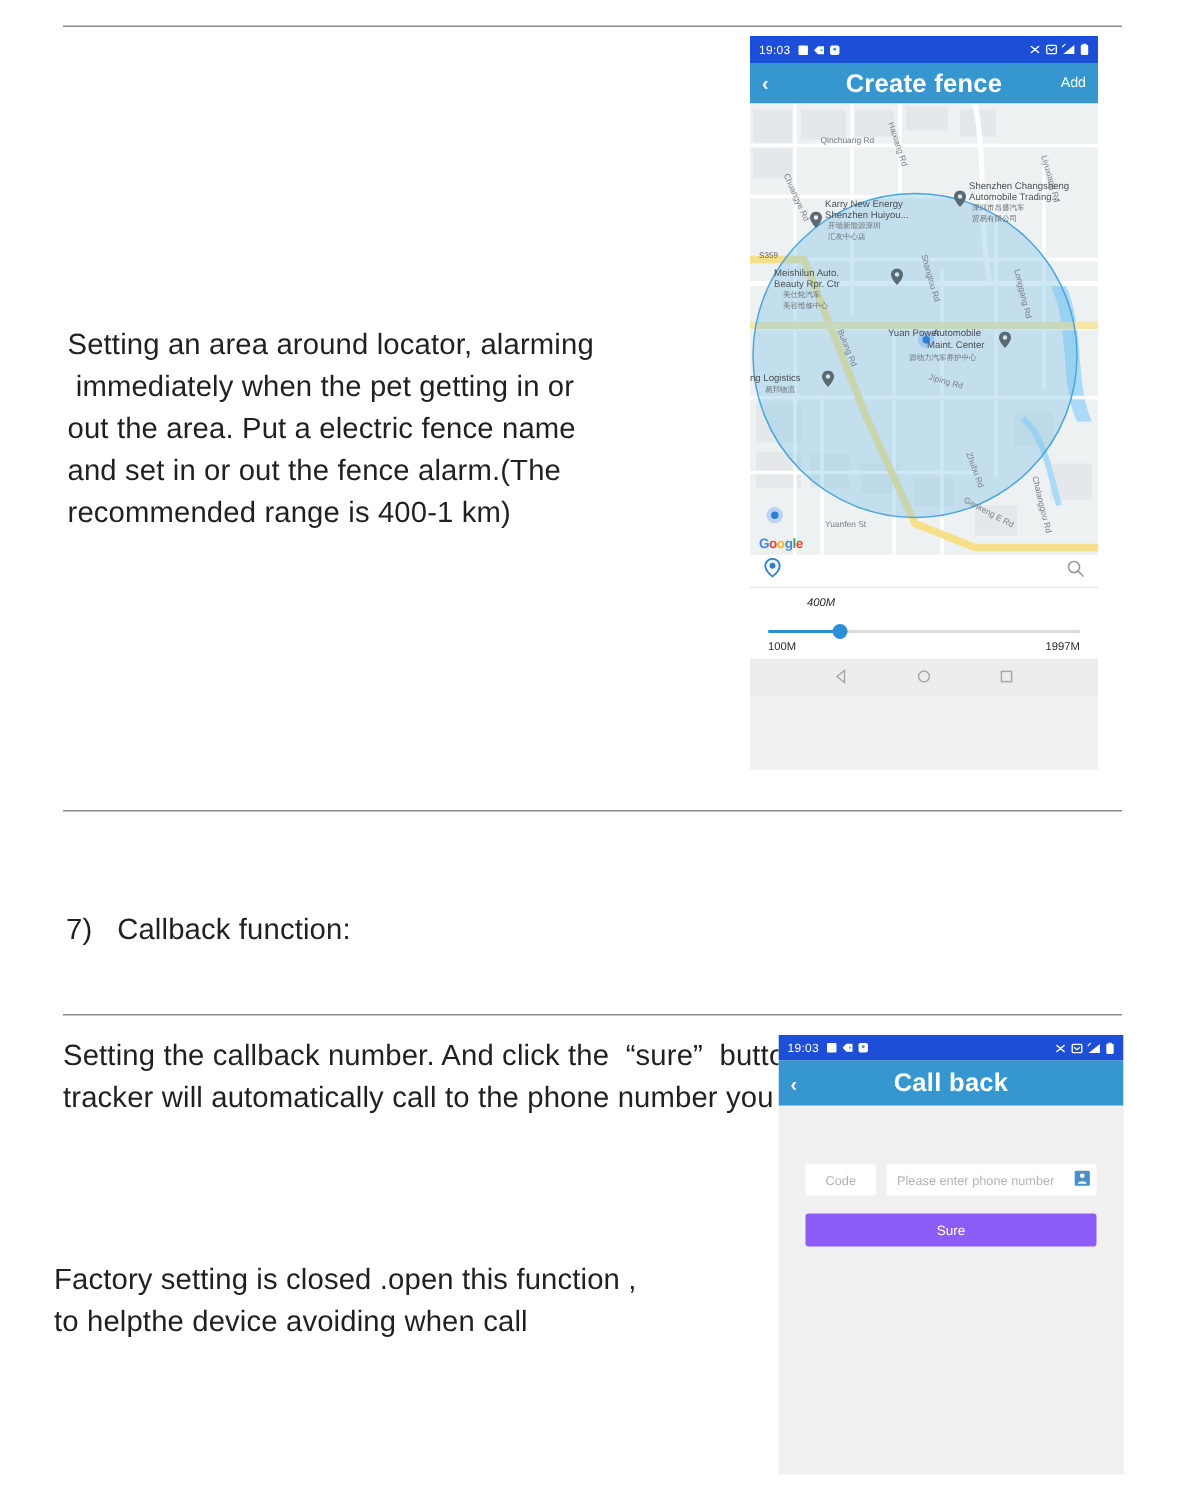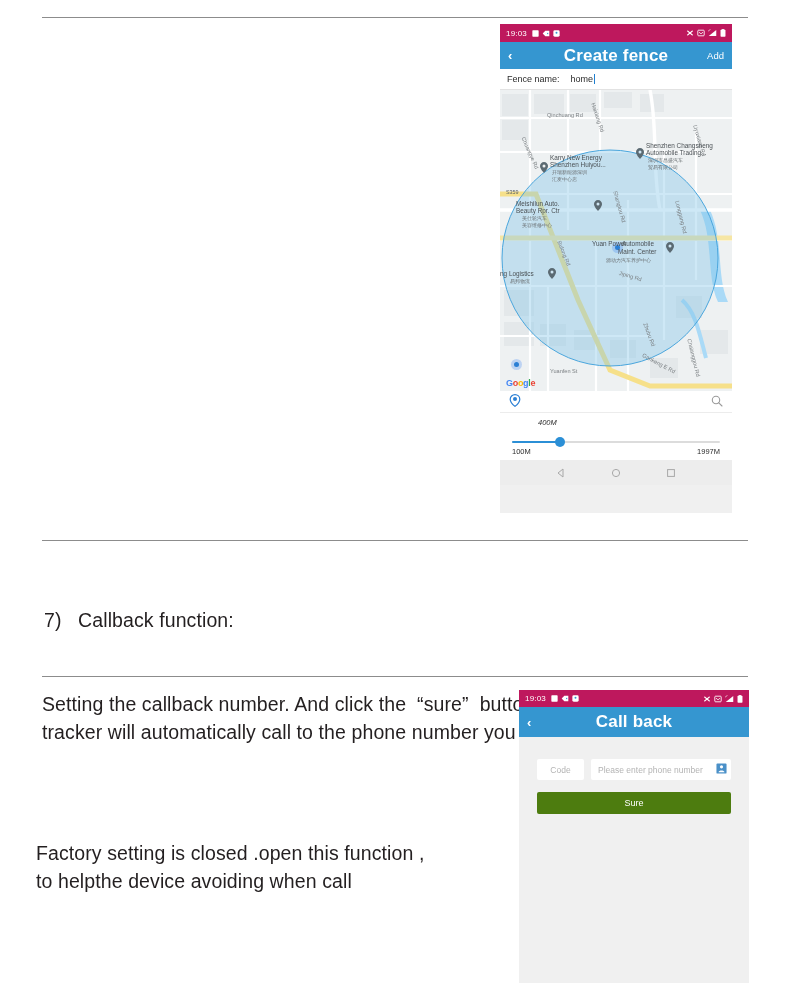--- a/index.html
+++ b/index.html
@@ -58,21 +58,21 @@
     overflow: hidden;
   }
   #phone-fence {
     left: 500px;
     top: 24px;
     width: 232px;
     height: 489px;
   }
   .statusbar {
     height: 18px;
-    background: #be185d;
+    background: #1d4ed8;
     display: flex;
     align-items: center;
     padding: 0 6px;
     box-sizing: border-box;
     color: #ffffff;
     font-size: 8px;
   }
   .sb-time { font-size: 8px; letter-spacing: 0.2px; }
   .sb-left-icons { display: flex; align-items: center; gap: 3px; margin-left: 5px; }
   .sb-spacer { flex: 1; }
@@ -261,21 +261,21 @@
     left: 519px;
     top: 690px;
     width: 230px;
     height: 293px;
   }
   #phone-callback .statusbar { height: 17px; }
   #phone-callback .appbar { height: 30px; }
   .cb-body {
     background: #f0f0f0;
     height: 246px;
-    padding-top: 22px;
+    padding-top: 39px;
     box-sizing: border-box;
   }
   .cb-input-row {
     display: flex;
     gap: 7px;
     padding: 0 18px;
     box-sizing: border-box;
   }
   .cb-code {
     width: 47px;
@@ -298,39 +298,44 @@
     padding: 0 4px 0 7px;
     box-sizing: border-box;
     font-size: 8.5px;
     color: #b4b4b4;
     position: relative;
   }
   .cb-contact-ic { margin-left: auto; }
   .cb-sure {
     margin: 12px 18px 0 18px;
     height: 22px;
-    background: #4d7c0f;
+    background: #8b5cf6;
     border-radius: 2px;
     display: flex;
     align-items: center;
     justify-content: center;
     color: #ffffff;
     font-size: 9px;
   }
 </style>
 </head>
 <body>
 
 <div class="page">
 
   <div class="divider" id="divider-top"></div>
   <div class="divider" id="divider-mid"></div>
   <div class="divider" id="divider-low"></div>
 
   <div class="section-text" id="section-6">
+    <span class="sec-body">Setting an area around locator, alarming
+ immediately when the pet getting in or
+out the area. Put a electric fence name
+and set in or out the fence alarm.(The
+recommended range is 400-1 km)</span>
   </div>
 
   <div class="section-text" id="section-7">
     <span class="sec-head">7)   Callback function:</span>
     <span class="sec-body">Setting the callback number. And click the  “sure”  button. The GPS
 tracker will automatically call to the phone number you set.</span>
   </div>
 
   <div class="section-text" id="section-8">
     <span class="sec-body">Factory setting is closed .open this function ,
@@ -373,24 +378,20 @@
           </svg>
       </span>
     </div>
 
     <div class="appbar">
       <span class="appbar-back">‹</span>
       <span class="appbar-title">Create fence</span>
       <span class="appbar-action">Add</span>
     </div>
 
-    <div class="fence-name-row">
-      <span class="fence-name-label">Fence name:</span>
-      <span class="fence-name-value"><span>home</span><span class="caret"></span></span>
-    </div>
 
     <div class="map">
       <svg class="map-bg" width="232" height="301" viewBox="0 0 232 301" preserveAspectRatio="none">
         <rect width="232" height="301" fill="#eef1f2"></rect>
 
         <g fill="#e4e8ea">
           <rect x="2" y="4" width="26" height="22"></rect>
             <rect x="2" y="30" width="26" height="20"></rect>
           <rect x="34" y="4" width="30" height="20"></rect>
             <rect x="70" y="4" width="26" height="18"></rect>

